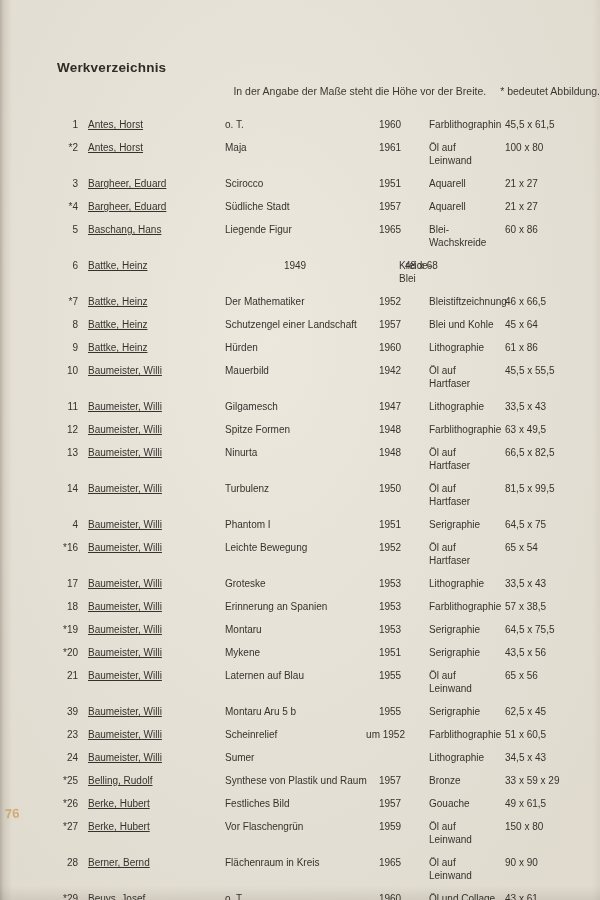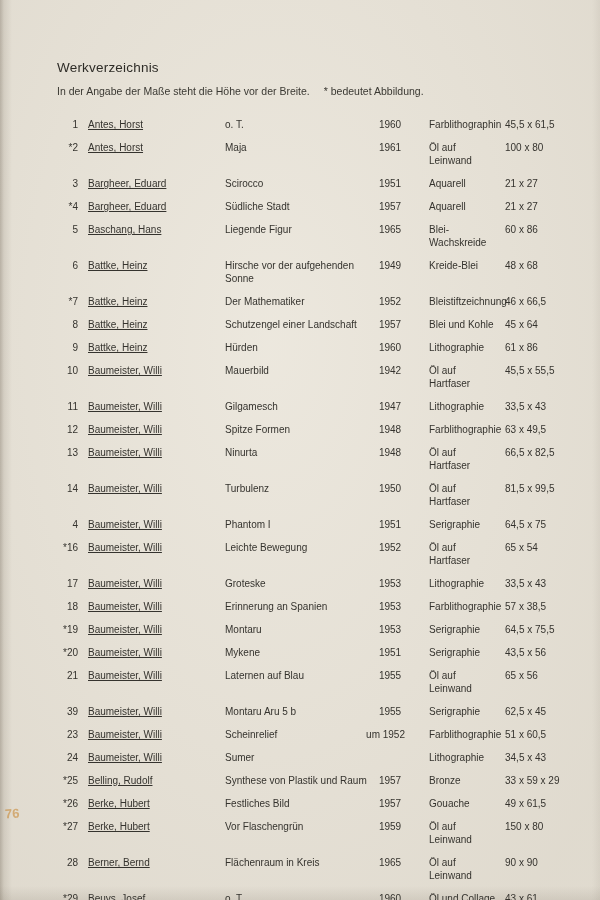--- a/index.html
+++ b/index.html
@@ -23,28 +23,29 @@
   .page {
     position: relative;
     width: 600px;
     height: 900px;
     box-sizing: border-box;
     padding-top: 60px;
   }
   .page-title {
     margin: 0 0 10px 57px;
     font-size: 13.5px;
-    font-weight: normal;
+    font-weight: bold;
     letter-spacing: 0.2px;
     color: #2e2c27;
   }
   .page-subtitle {
     margin: 0 0 21px 57px;
     font-size: 10.5px;
     color: #3a3832;
+    text-align: right;
   }
   .page-subtitle .note {
     margin-left: 14px;
   }
   .works-list {
     box-sizing: border-box;
     padding-left: 44px;
     padding-right: 30px;
   }
   .work-row {
@@ -144,21 +145,20 @@
     <span class="cell-artist">Baschang, Hans</span>
     <span class="cell-title">Liegende Figur</span>
     <span class="cell-year">1965</span>
     <span class="cell-technique">Blei-Wachskreide</span>
     <span class="cell-size">60 x 86</span>
   </div>
 
   <div class="work-row">
     <span class="cell-no">6</span>
     <span class="cell-artist">Battke, Heinz</span>
-    <span class="cell-title">Hirsche vor der aufgehenden Sonne</span>
     <span class="cell-year">1949</span>
     <span class="cell-technique">Kreide-Blei</span>
     <span class="cell-size">48 x 68</span>
   </div>
 
   <div class="work-row">
     <span class="cell-no">*7</span>
     <span class="cell-artist">Battke, Heinz</span>
     <span class="cell-title">Der Mathematiker</span>
     <span class="cell-year">1952</span>

